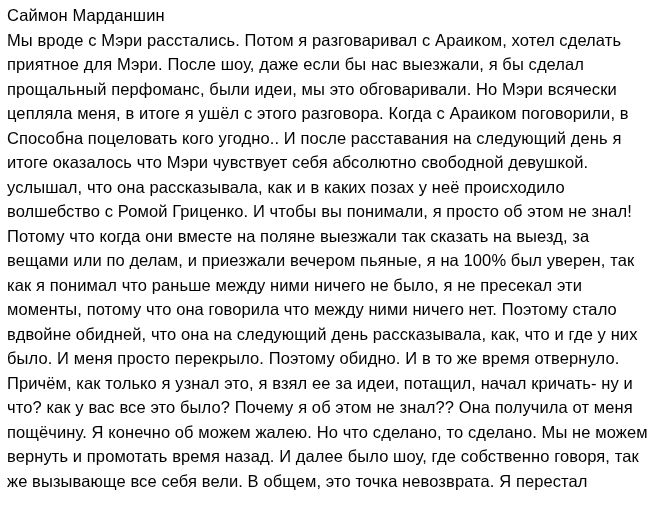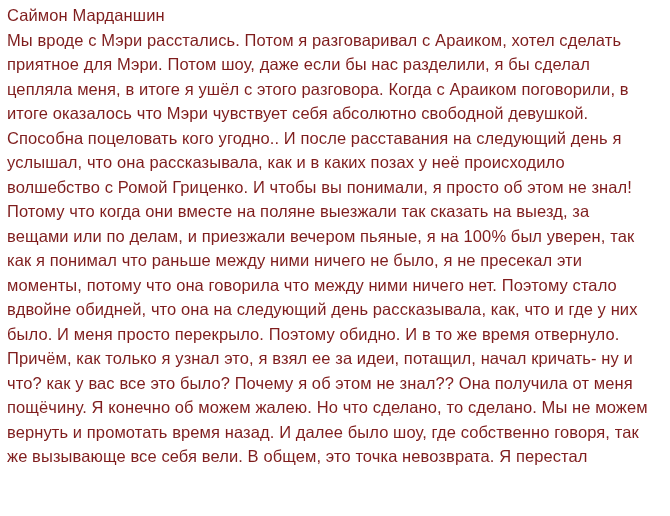--- a/index.html
+++ b/index.html
@@ -8,21 +8,21 @@
     background: #ffffff;
   }
   .page {
     width: 670px;
     height: 516px;
     overflow: hidden;
     background: #ffffff;
     box-sizing: border-box;
     padding: 3px 0 0 7px;
     font-family: "Liberation Sans", "DejaVu Sans", sans-serif;
-    color: #7f1d1d;
+    color: #000000;
   }
   .author {
     font-size: 16.5px;
     font-weight: 400;
     line-height: 24.5px;
     white-space: nowrap;
     letter-spacing: 0.1px;
   }
   .body-lines {
     font-size: 16.5px;
@@ -34,24 +34,25 @@
     white-space: nowrap;
   }
 </style>
 </head>
 <body>
 
 <div class="page">
   <div class="author">Саймон Марданшин</div>
   <div class="body-lines">
       <div class="text-line">Мы вроде с Мэри расстались. Потом я разговаривал с Араиком, хотел сделать</div>
-      <div class="text-line">приятное для Мэри. Потом шоу, даже если бы нас разделили, я бы сделал</div>
+      <div class="text-line">приятное для Мэри. После шоу, даже если бы нас выезжали, я бы сделал</div>
+      <div class="text-line">прощальный перфоманс, были идеи, мы это обговаривали. Но Мэри всячески</div>
       <div class="text-line">цепляла меня, в итоге я ушёл с этого разговора. Когда с Араиком поговорили, в</div>
+      <div class="text-line">Способна поцеловать кого угодно.. И после расставания на следующий день я</div>
       <div class="text-line">итоге оказалось что Мэри чувствует себя абсолютно свободной девушкой.</div>
-      <div class="text-line">Способна поцеловать кого угодно.. И после расставания на следующий день я</div>
       <div class="text-line">услышал, что она рассказывала, как и в каких позах у неё происходило</div>
       <div class="text-line">волшебство с Ромой Гриценко. И чтобы вы понимали, я просто об этом не знал!</div>
       <div class="text-line">Потому что когда они вместе на поляне выезжали так сказать на выезд, за</div>
       <div class="text-line">вещами или по делам, и приезжали вечером пьяные, я на 100% был уверен, так</div>
       <div class="text-line">как я понимал что раньше между ними ничего не было, я не пресекал эти</div>
       <div class="text-line">моменты, потому что она говорила что между ними ничего нет. Поэтому стало</div>
       <div class="text-line">вдвойне обидней, что она на следующий день рассказывала, как, что и где у них</div>
       <div class="text-line">было. И меня просто перекрыло. Поэтому обидно. И в то же время отвернуло.</div>
       <div class="text-line">Причём, как только я узнал это, я взял ее за идеи, потащил, начал кричать- ну и</div>
       <div class="text-line">что? как у вас все это было? Почему я об этом не знал?? Она получила от меня</div>

